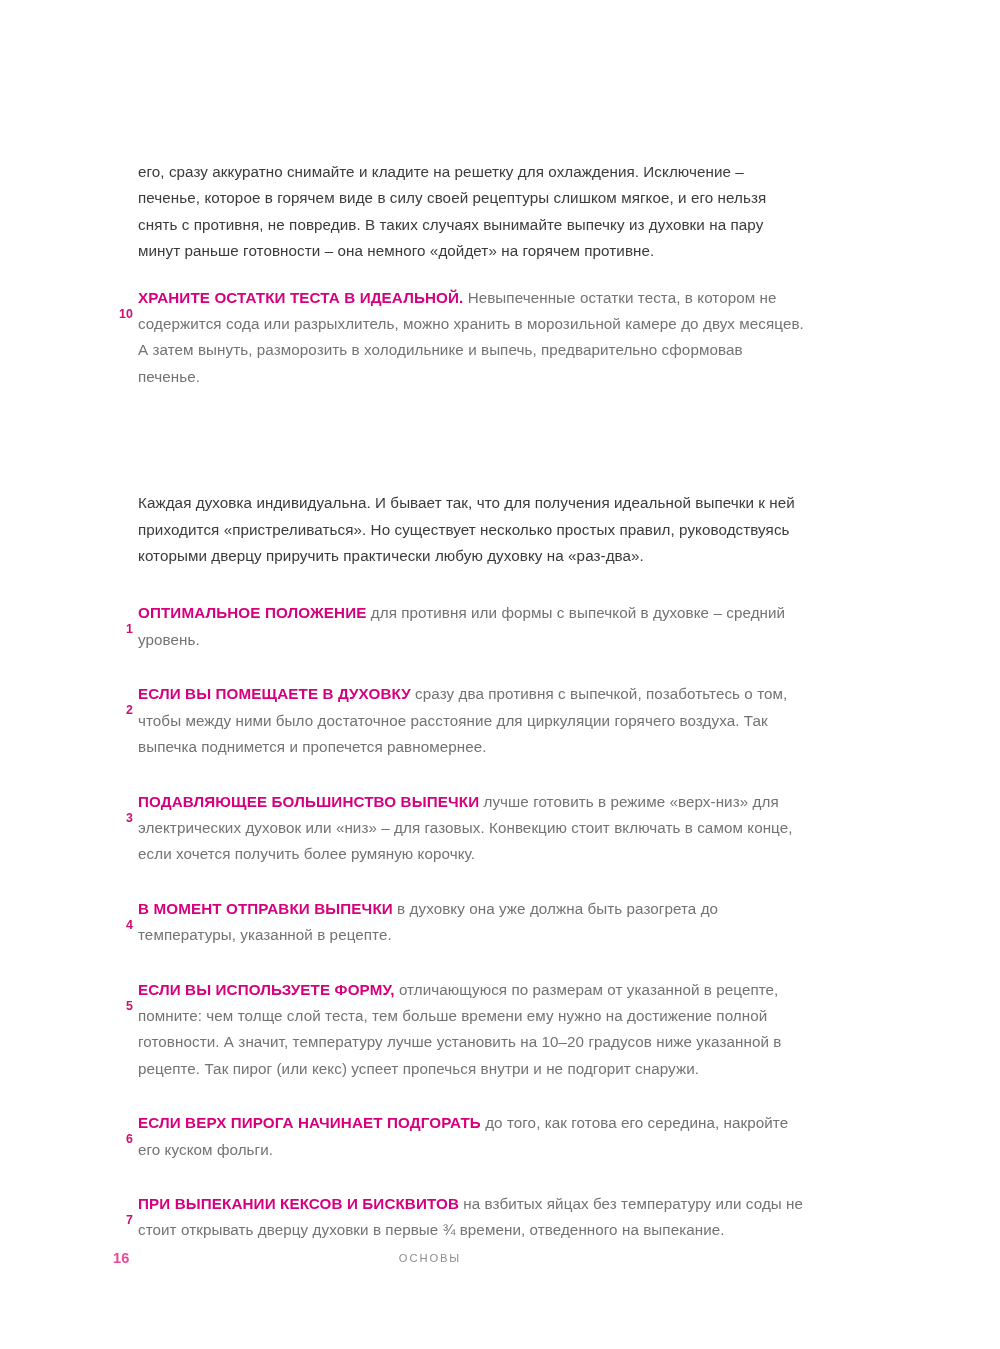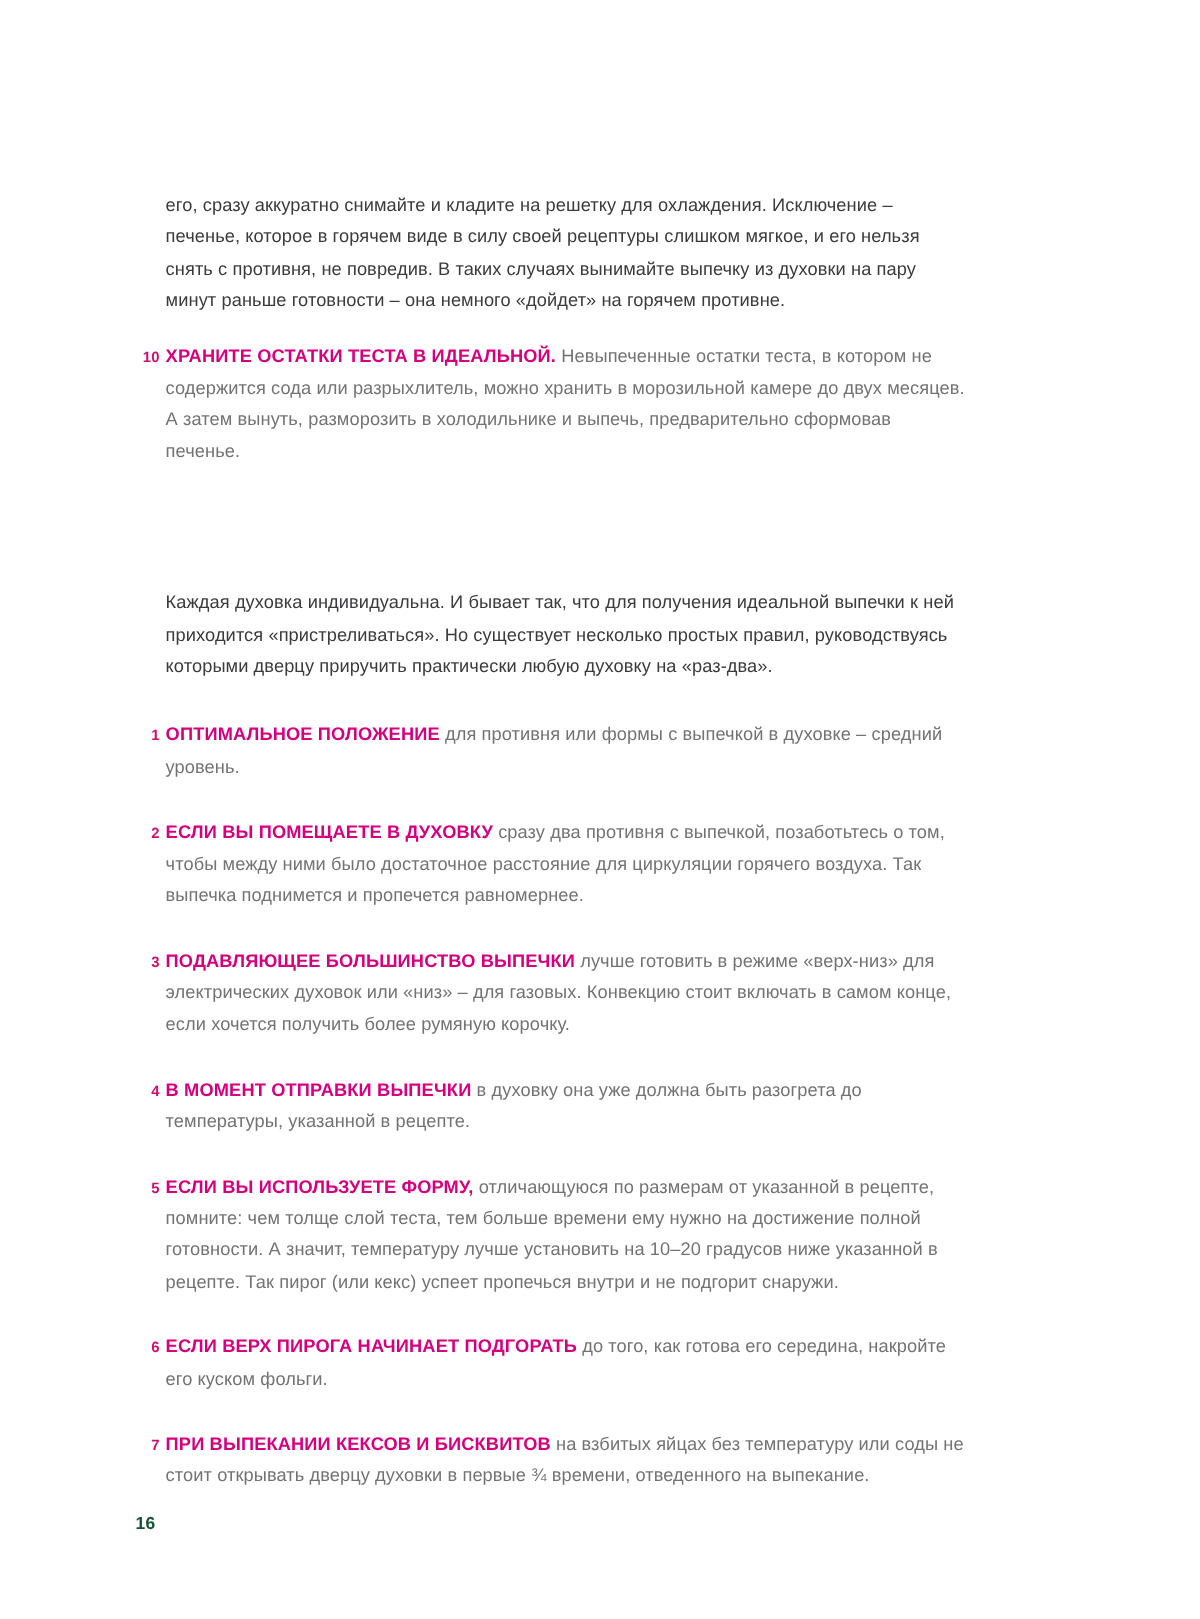--- a/index.html
+++ b/index.html
@@ -49,21 +49,21 @@
     margin: 0;
     color: #3b3b3d;
     font-size: 15.2px;
     line-height: 26.4px;
     letter-spacing: 0.005em;
   }
 
   .rule-num {
     position: absolute;
     left: 0;
-    top: 0;
+    top: 16px;
     width: 20px;
     text-align: right;
     color: #cf0f6e;
     font-size: 12.4px;
     font-weight: 700;
     line-height: 27.5px;
     letter-spacing: 0.01em;
   }
 
   .rule-lead {
@@ -100,26 +100,25 @@
     position: absolute;
     left: 113px;
     top: 1249px;
     width: 694px;
     height: 20px;
   }
   .folio {
     position: absolute;
     left: 0;
     top: 0;
-    color: #14532d;
+    color: #ec4899;
     font-size: 14.5px;
     font-weight: 700;
     line-height: 18px;
     letter-spacing: 0.01em;
-    margin-top: 12px;
   }
   .running-head {
     position: absolute;
     left: 0;
     right: 0;
     top: 1px;
     text-align: center;
     color: #8d8d90;
     font-size: 11.2px;
     font-weight: 400;
@@ -190,15 +189,16 @@
         <span class="rule-num">7</span>
         <span class="rule-lead">ПРИ ВЫПЕКАНИИ КЕКСОВ И БИСКВИТОВ</span><span class="rule-body"> на взбитых яйцах без температуру или соды не стоит открывать дверцу духовки в первые ¾ времени, отведенного на выпекание.</span>
       </div>
 
     </div>
 
   </div>
 
   <div class="footer">
     <span class="folio">16</span>
+    <span class="running-head">ОСНОВЫ</span>
   </div>
 
 </div>
 
 </body></html>

